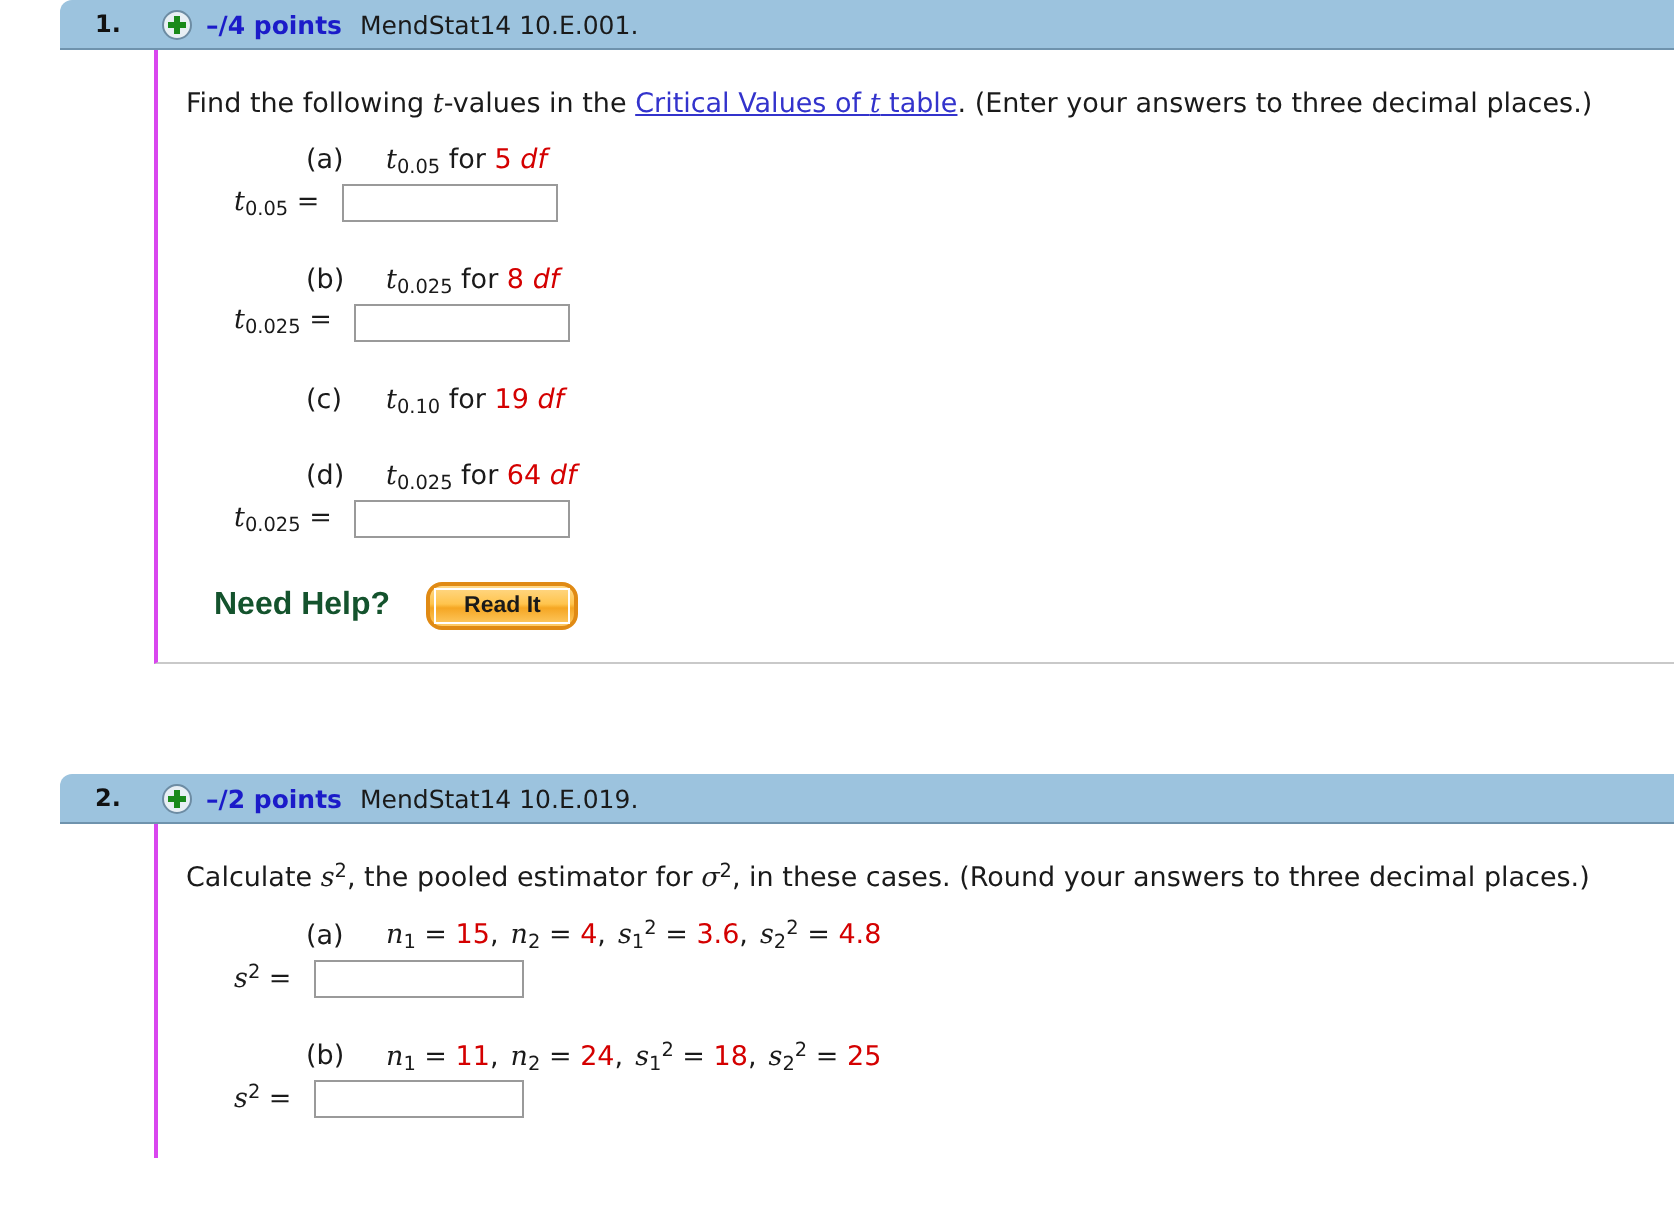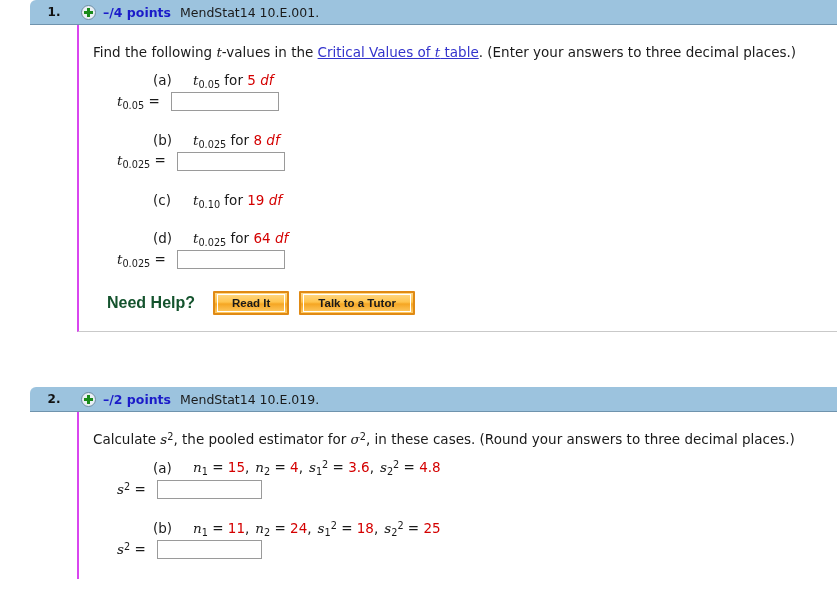--- a/index.html
+++ b/index.html
@@ -167,21 +167,21 @@
     font-weight: bold;
     font-size: 16px;
     font-family: "Liberation Sans", sans-serif;
     margin-right: 18px;
   }
   .help-btn {
     border: 2px solid #e08a14;
     background: linear-gradient(to bottom, #ffd98a 0%, #ffc44d 45%, #f5a623 55%, #ffcc66 100%);
     padding: 1px 2px;
     margin-right: 10px;
-    border-radius: 1px;
+    border-radius: 8px;
     cursor: pointer;
   }
   .help-btn-inner {
     border: 1px solid #ffffff;
     padding: 2px 14px;
     font-weight: bold;
     font-size: 11.5px;
     color: #1a1a1a;
     font-family: "Liberation Sans", sans-serif;
     text-align: center;
@@ -245,23 +245,20 @@
         <span class="answer-label"><span class="mvar">t</span><sub class="msub">0.025</sub> <span>=</span></span>
         <input class="ans-input" type="text" style="width: 108px;" value="">
       </div>
     </div>
 
     <div class="need-help">
       <span class="need-help-label">Need Help?</span>
       <div class="help-btn">
         <div class="help-btn-inner">Read It</div>
       </div>
-      <div class="help-btn">
-        <div class="help-btn-inner">Talk to a Tutor</div>
-      </div>
     </div>
 
   </div>
 </div>
 
 <div class="gap"></div>
 
 <div class="question-block">
 
   <div class="q-header">

